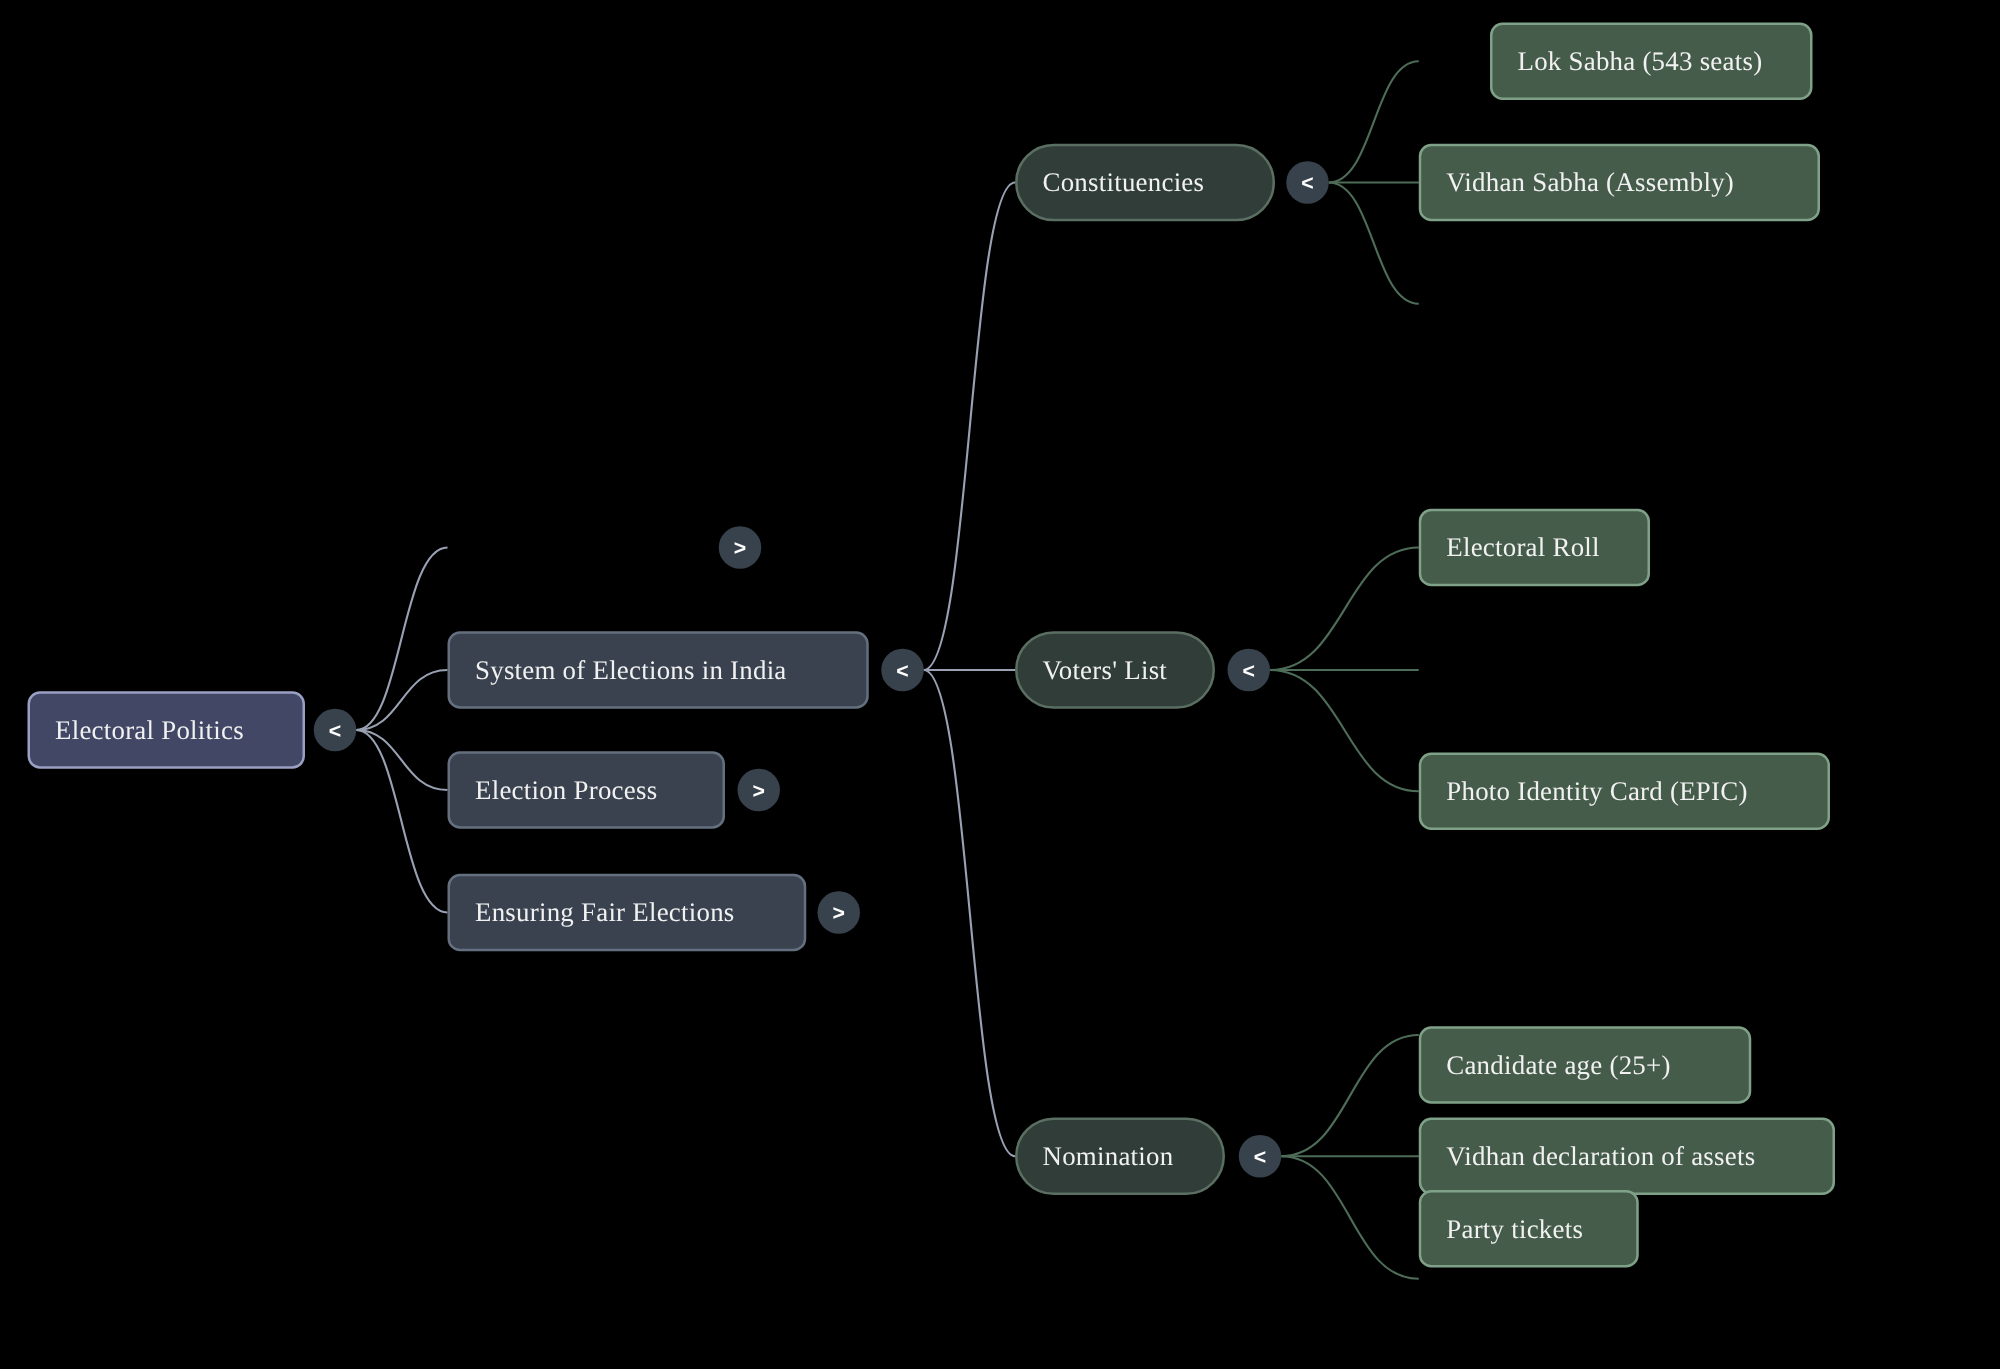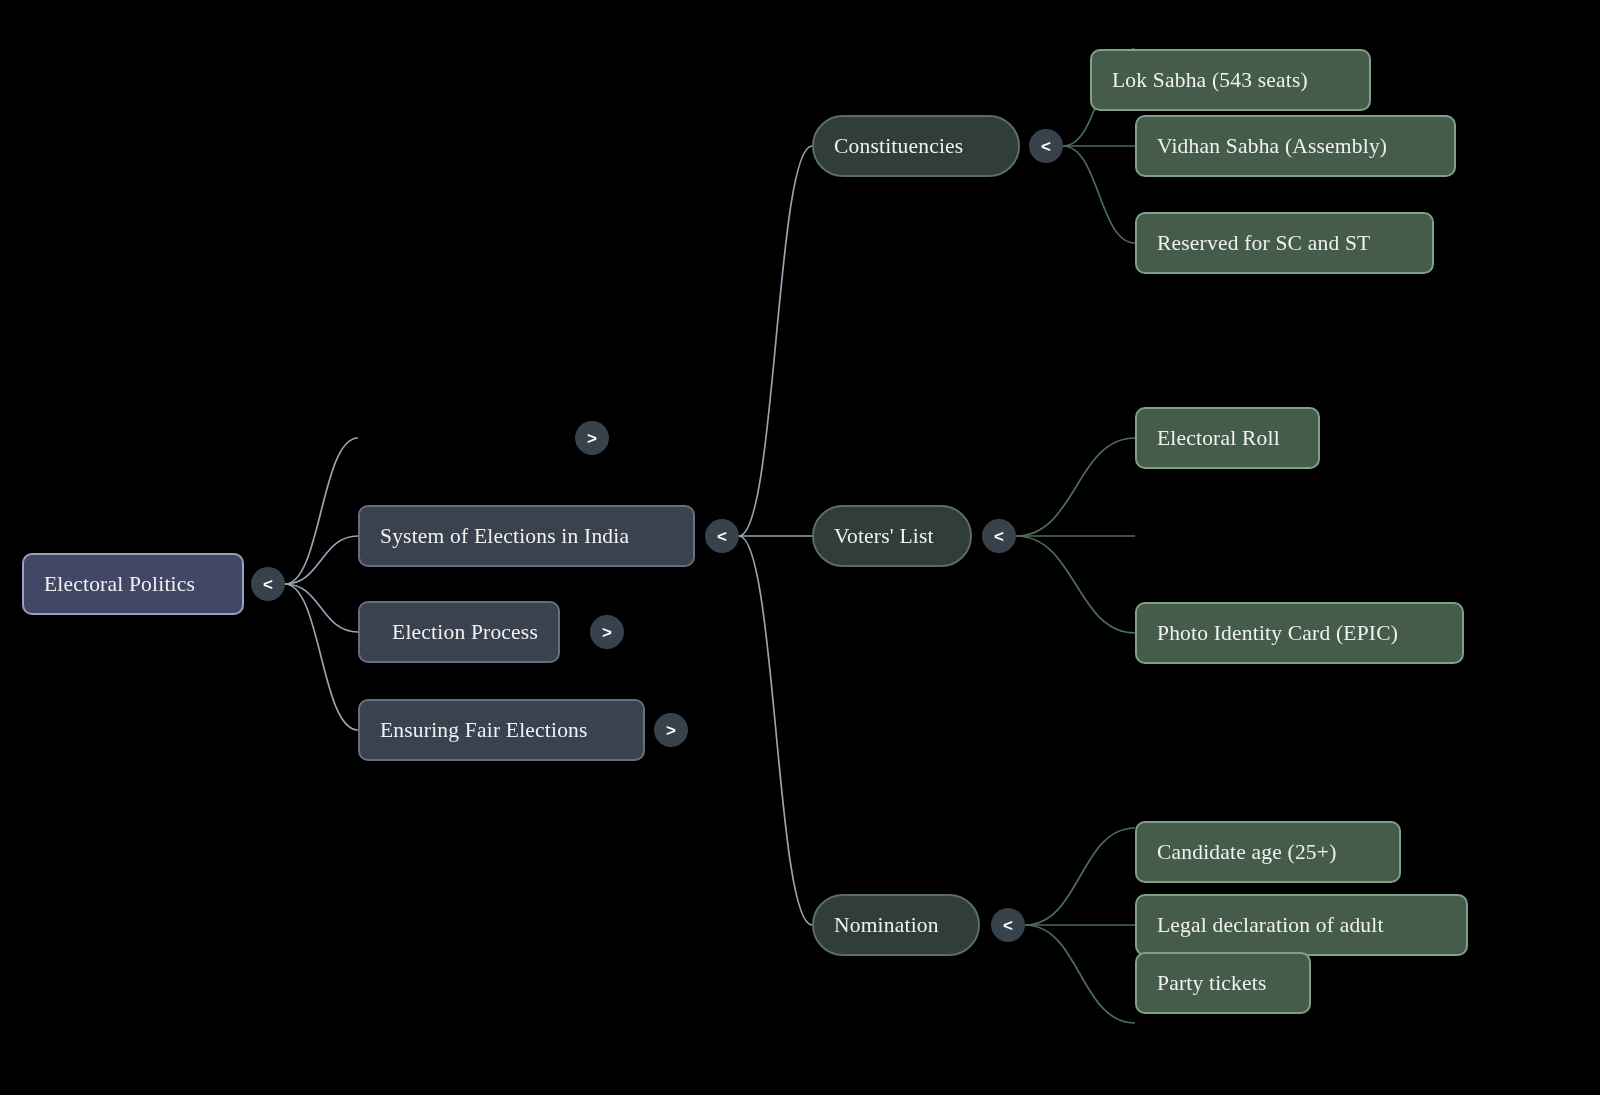--- a/index.html
+++ b/index.html
@@ -82,21 +82,21 @@
   </div>
   <button class="toggle" style="left:251px; top:567px;">&lt;</button>
 
   <button class="toggle" style="left:575px; top:421px;">&gt;</button>
 
   <div class="node branch" style="left:358px; top:505px; width:337px;">
     <span>System of Elections in India</span>
   </div>
   <button class="toggle" style="left:705px; top:519px;">&lt;</button>
 
-  <div class="node branch" style="left:358px; top:601px; width:202px;justify-content:flex-end;">
+  <div class="node branch" style="left:358px; top:601px; width:222px;">
     <span>Election Process</span>
   </div>
   <button class="toggle" style="left:590px; top:615px;">&gt;</button>
 
   <div class="node branch" style="left:358px; top:699px; width:287px;">
     <span>Ensuring Fair Elections</span>
   </div>
   <button class="toggle" style="left:654px; top:713px;">&gt;</button>
 
   <div class="node topic" style="left:812px; top:115px; width:208px;">
@@ -107,40 +107,37 @@
   <div class="node topic" style="left:812px; top:505px; width:160px;">
     <span>Voters' List</span>
   </div>
   <button class="toggle" style="left:982px; top:519px;">&lt;</button>
 
   <div class="node topic" style="left:812px; top:894px; width:168px;">
     <span>Nomination</span>
   </div>
   <button class="toggle" style="left:991px; top:908px;">&lt;</button>
 
-  <div class="node leaf" style="left:1090px; top:18px; width:281px;margin-top:31px;">
+  <div class="node leaf" style="left:1192px; top:18px; width:258px;">
     <span>Lok Sabha (543 seats)</span>
   </div>
   <div class="node leaf" style="left:1135px; top:115px; width:321px;">
     <span>Vidhan Sabha (Assembly)</span>
-  </div>
-  <div class="node leaf" style="left:1135px; top:212px; width:299px;">
-    <span>Reserved for SC and ST</span>
   </div>
 
   <div class="node leaf" style="left:1135px; top:407px; width:185px;">
     <span>Electoral Roll</span>
   </div>
   <div class="node leaf" style="left:1135px; top:602px; width:329px;">
     <span>Photo Identity Card (EPIC)</span>
   </div>
 
   <div class="node leaf" style="left:1135px; top:797px; width:266px;margin-top:24px;">
     <span>Candidate age (25+)</span>
   </div>
   <div class="node leaf" style="left:1135px; top:894px; width:333px;">
-    <span>Legal declaration of adult</span>
+    <span>Vidhan declaration of assets</span>
   </div>
   <div class="node leaf" style="left:1135px; top:952px; width:176px;">
     <span>Party tickets</span>
   </div>
 
 </div>
 
 </body></html>

